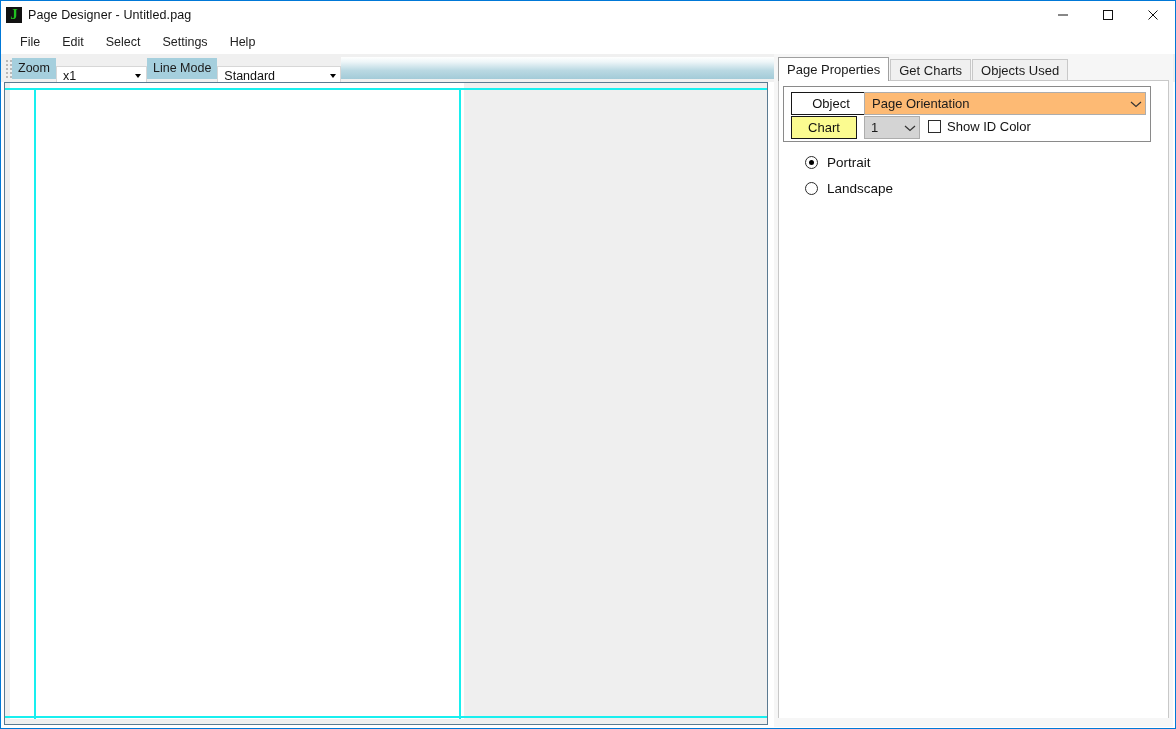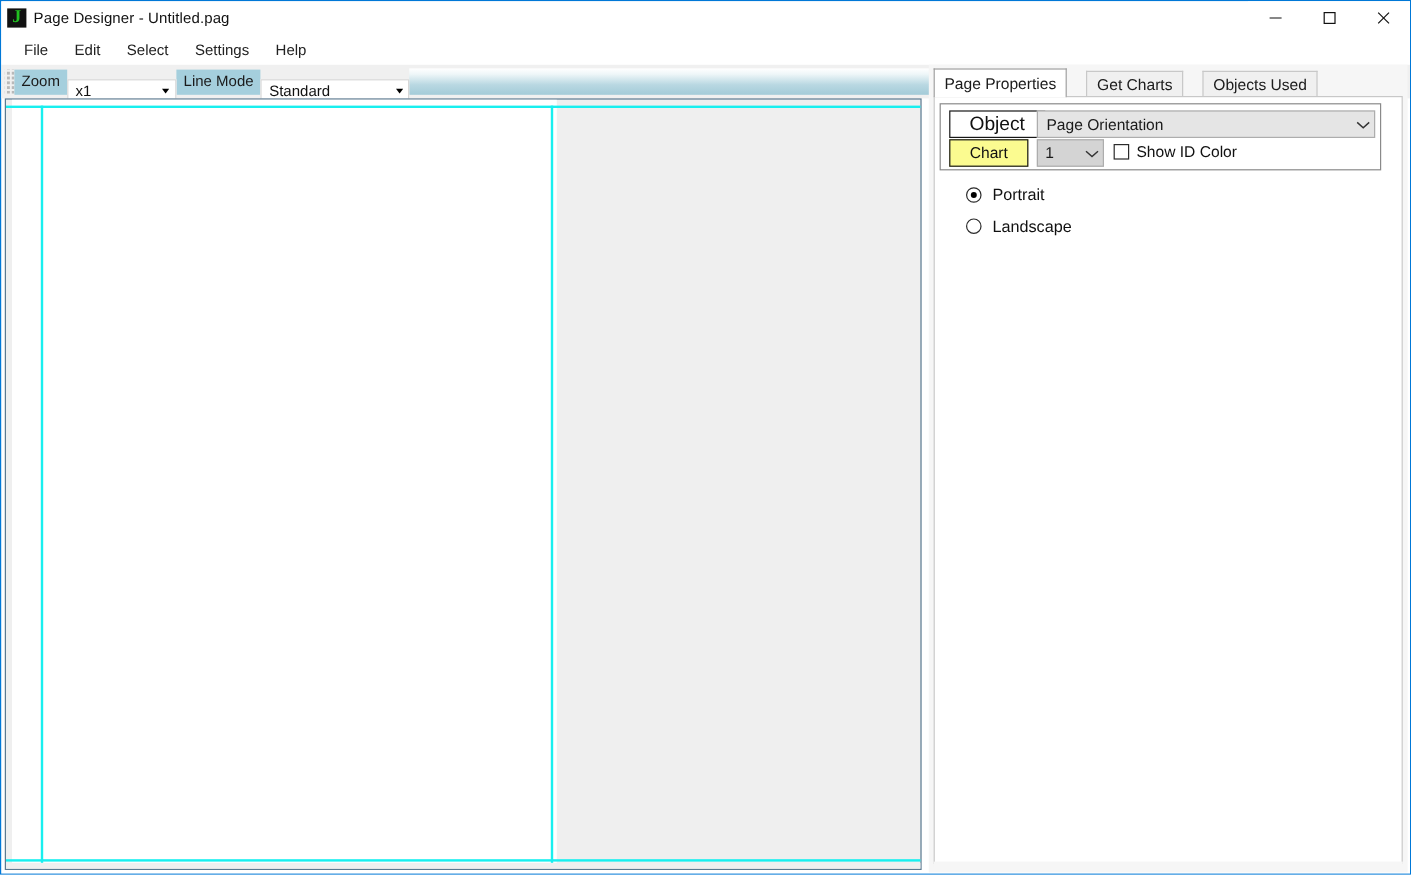--- a/index.html
+++ b/index.html
@@ -205,21 +205,21 @@
   }
   .tab {
     height: 22px;
     line-height: 21px;
     padding: 0 8px;
     font-size: 13px;
     color: #1b1b1b;
     background: #f0f0f0;
     border: 1px solid #c8c8c8;
     border-bottom: none;
-    margin-right: 16px;
+    margin-right: 1px;
     white-space: nowrap;
   }
   .tab.active {
     background: #ffffff;
     height: 24px;
     line-height: 23px;
     border-color: #a0a0a0;
     position: relative;
     z-index: 3;
   }
@@ -236,21 +236,21 @@
     width: 368px; height: 56px;
     border: 1px solid #8a8a8a;
     background: #ffffff;
   }
   #object-btn {
     position: absolute;
     left: 7px; top: 5px;
     width: 80px; height: 23px;
     border: 1px solid #171717;
     background: #ffffff;
-    font-size: 16px;
+    font-size: 13px;
     color: #111111;
     display: flex;
     align-items: center;
     justify-content: center;
   }
   #chart-btn {
     position: absolute;
     left: 7px; top: 29px;
     width: 66px; height: 23px;
     border: 1px solid #171717;
@@ -258,21 +258,21 @@
     font-size: 13px;
     color: #111111;
     display: flex;
     align-items: center;
     justify-content: center;
   }
   #orientation-combo {
     position: absolute;
     left: 80px; top: 5px;
     width: 282px; height: 23px;
-    background: #e5e5e5;
+    background: #fdba74;
     border: 1px solid #adadad;
     display: flex;
     align-items: center;
   }
   #orientation-combo .val {
     font-size: 13px;
     color: #1b1b1b;
     padding-left: 7px;
     flex: 1;
     white-space: nowrap;

